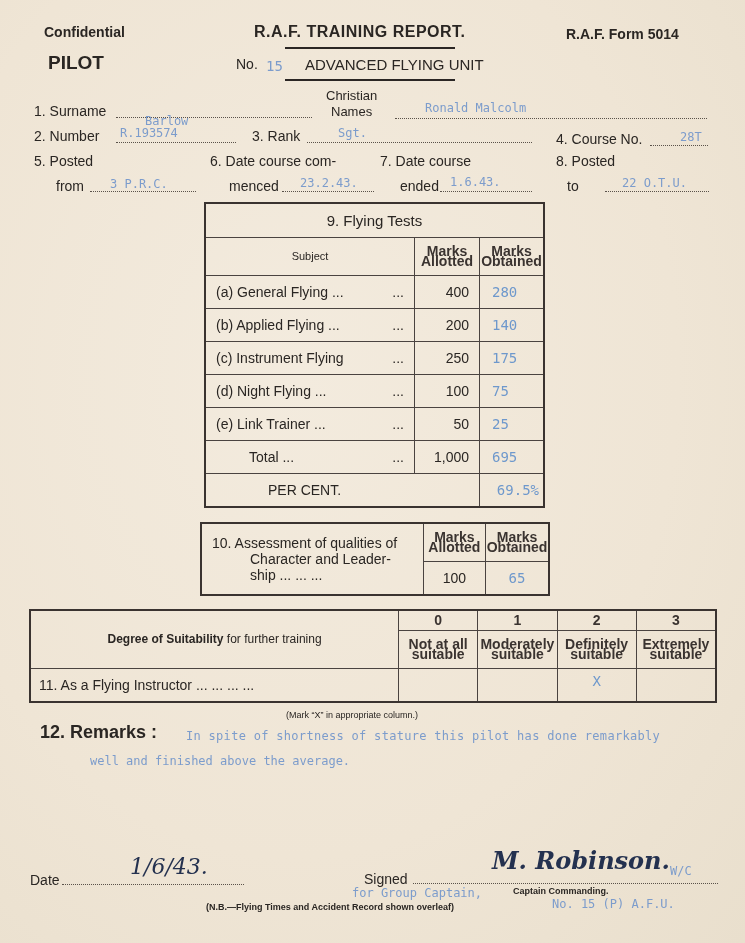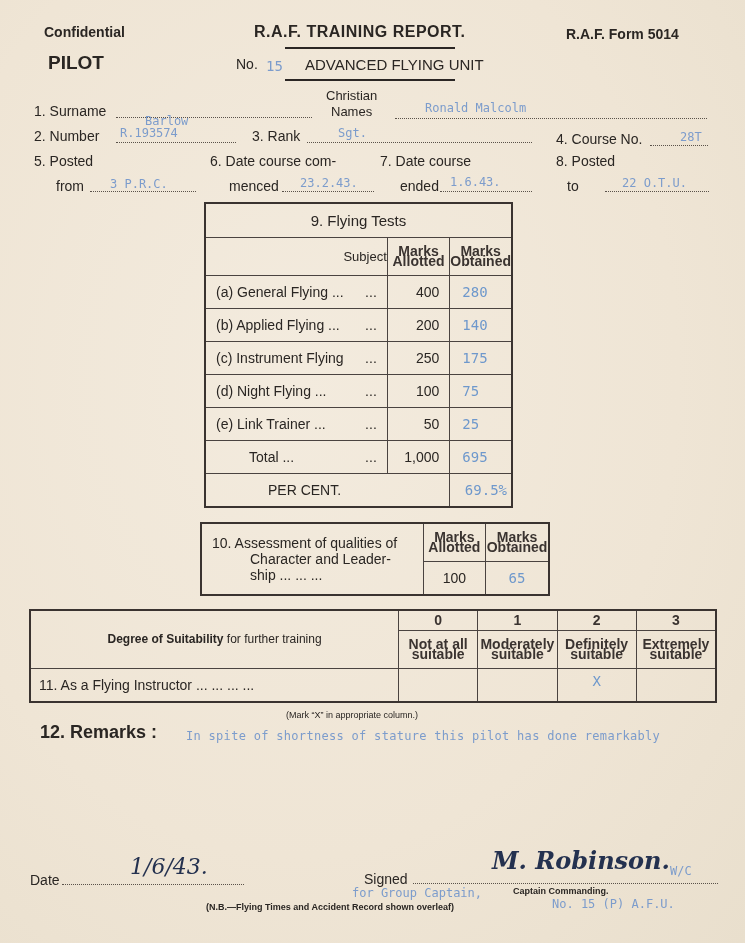--- a/index.html
+++ b/index.html
@@ -66,27 +66,27 @@
   <div class="abs" style="left:380px;top:153px;font-size:14px;">7. Date course</div>
   <div class="abs" style="left:400px;top:178px;font-size:14px;">ended</div>
   <div class="dots" style="left:440px;top:191px;width:92px;"></div>
   <div class="abs typed" style="left:450px;top:175px;font-size:12px;">1.6.43.</div>
 
   <div class="abs" style="left:556px;top:153px;font-size:14px;">8. Posted</div>
   <div class="abs" style="left:567px;top:178px;font-size:14px;">to</div>
   <div class="dots" style="left:605px;top:191px;width:104px;"></div>
   <div class="abs typed" style="left:622px;top:176px;font-size:12px;">22 O.T.U.</div>
 
-  <table class="ft" style="left:204px;top:202px;width:309px;">
+  <table class="ft" style="left:204px;top:202px;width:341px;">
     <tbody>
         <tr style="height:34px;">
       <td colspan="4" style="text-align:center;font-size:15px;">9. Flying Tests</td>
     </tr>
     <tr style="height:38px;">
-      <td style="width:208px;text-align:right;font-size:13px;">Subject</td>
+      <td style="width:208px;text-align:center;font-size:11px;">Subject</td>
       <td style="width:64px;" class="small"><span>Marks</span><br><span>Allotted</span></td>
       <td colspan="2" style="width:66px;" class="small"><span>Marks</span><br><span>Obtained</span></td>
     </tr>
     <tr style="height:33px;">
       <td style="padding-left:10px;"><span>(a) General Flying ...</span><span style="float:right;margin-right:10px;">...</span></td>
       <td class="num">400</td>
       <td colspan="2" class="obt">280</td>
     </tr>
     <tr style="height:33px;">
       <td style="padding-left:10px;"><span>(b) Applied Flying ...</span><span style="float:right;margin-right:10px;">...</span></td>
@@ -161,20 +161,21 @@
       <td class="obt" style="text-align:center;padding-left:0 !important;"></td>
       <td class="obt" style="text-align:center;padding-left:0 !important;vertical-align:top;padding-top:4px !important;">X</td>
       <td class="obt" style="text-align:center;padding-left:0 !important;"></td>
     </tr>
   </tbody>
     </table>
   <div class="abs" style="left:286px;top:710px;font-size:9px;">(Mark “X” in appropriate column.)</div>
 
   <div class="abs b" style="left:40px;top:722px;font-size:18px;">12. Remarks :</div>
   <div class="abs typed" style="left:186px;top:729px;font-size:12px;letter-spacing:0.3px;">In spite of shortness of stature this pilot has done remarkably</div>
+  <div class="abs typed" style="left:90px;top:754px;font-size:12px;">well and finished above the average.</div>
 
   <div class="abs" style="left:30px;top:872px;font-size:14px;">Date</div>
   <div class="dots" style="left:62px;top:884px;width:182px;"></div>
   <div class="abs ink" style="left:130px;top:854px;font-size:22px;">1/6/43.</div>
 
   <div class="abs" style="left:364px;top:871px;font-size:14px;">Signed</div>
   <div class="dots" style="left:413px;top:883px;width:305px;"></div>
   <div class="abs ink" style="left:492px;top:846px;font-size:24px;font-weight:bold;">M. Robinson.</div>
   <div class="abs typed" style="left:670px;top:864px;font-size:12px;">W/C</div>
 

